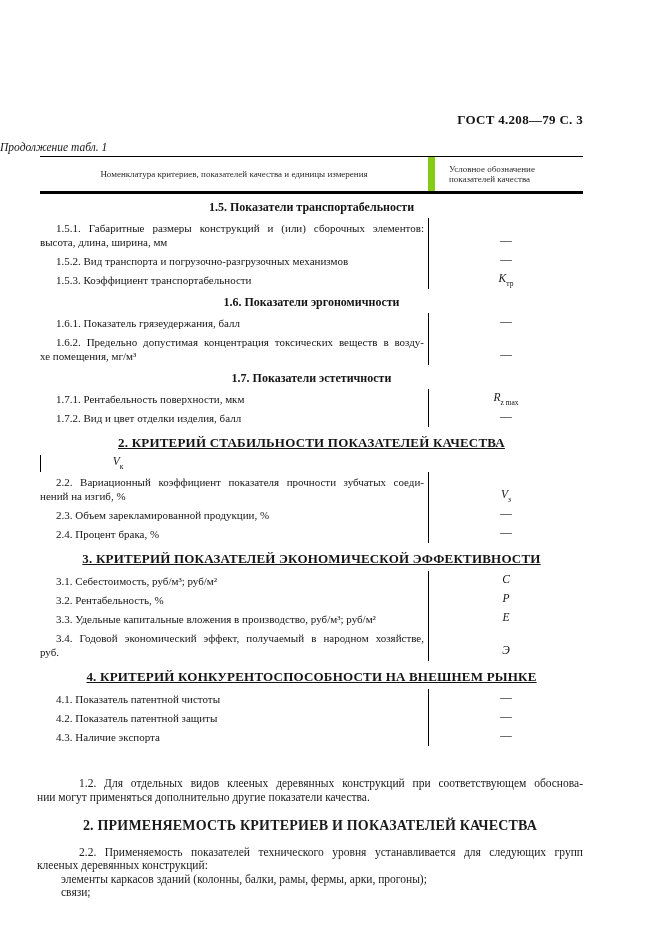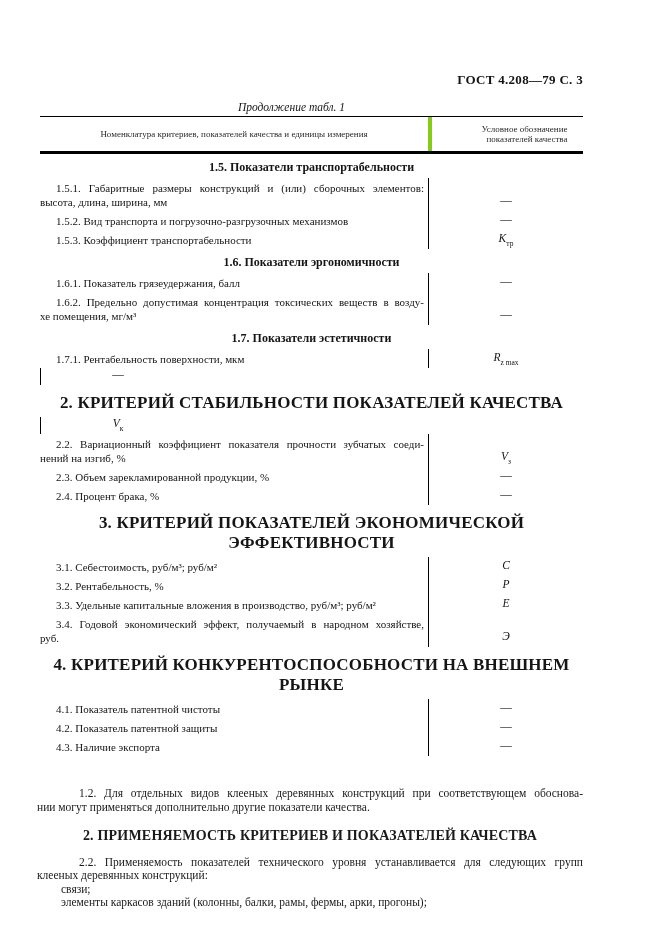--- a/index.html
+++ b/index.html
@@ -7,69 +7,70 @@
   .page {
     position: relative;
     width: 661px;
     height: 936px;
     background: #ffffff;
     color: #151515;
     font-family: "Liberation Serif", "DejaVu Serif", serif;
     overflow: hidden;
   }
   .gost-header {
-    padding-top: 72px;
+    padding-top: 112px;
     margin-right: 78px;
     text-align: right;
     font-weight: bold;
     font-size: 13px;
     letter-spacing: 0.3px;
   }
   .table-caption {
     margin-top: 13px;
     margin-right: 78px;
-    text-align: center;
+    text-align: left;
     font-style: italic;
     font-size: 11.5px;
   }
   
   .gtable {
     margin-left: 40px;
     width: 543px;
     margin-top: 3px;
   }
   .thead {
     display: flex;
     border-top: 1.5px solid #000;
     border-bottom: 3px solid #000;
   }
   .th {
     font-size: 9px;
-    text-align: right;
+    text-align: left;
     display: flex;
     align-items: center;
     justify-content: center;
     min-height: 34px;
     padding: 3px 8px;
     color: #2a2a2a;
   }
   .th.col1 { width: 388px; }
-  .th.col2 { width: 155px; border-left: 4px solid #84cc16; }
+  .th.col2 { width: 155px; border-left: 7px solid #84cc16; }
   .th.col2 span { display: block; width: 120px; }
 
   .trow-section {
     text-align: center;
     font-weight: bold;
     font-size: 12px;
     padding: 6px 0 3px 0;
   }
   .trow-section.major {
-    font-size: 17px;
+    font-size: 13px;
     padding: 8px 0 4px 0;
     letter-spacing: 0.2px;
+    text-decoration: underline;
   }
   .trow-item { display: flex; }
   .cell-text {
     width: 388px;
     padding: 2.5px 4px 2.5px 0;
     font-size: 11px;
     line-height: 14px;
   }
   .cell-text .tline.first { text-indent: 16px; }
   .cell-text .tline.just { text-align: justify; text-align-last: justify; }
@@ -175,20 +176,23 @@
         <div class="trow-item">
           <div class="cell-text">
             <div class="tline first">1.7.1. Рентабельность поверхности, мкм</div>
           </div>
           <div class="cell-sym">
             <span class="sym-main">R</span>
             <sub>z max</sub>
           </div>
         </div>
         <div class="trow-item">
+          <div class="cell-text">
+            <div class="tline first">1.7.2. Вид и цвет отделки изделия, балл</div>
+          </div>
           <div class="cell-sym">
             <span class="sym-dash">—</span>
           </div>
         </div>
         <div class="trow-section major">2. КРИТЕРИЙ СТАБИЛЬНОСТИ ПОКАЗАТЕЛЕЙ КАЧЕСТВА</div>
         <div class="trow-item">
           <div class="cell-sym">
             <span class="sym-main">V</span>
             <sub>к</sub>
           </div>
@@ -287,18 +291,18 @@
     <div class="para" id="para-1-2">
         <div class="pline first just">1.2. Для отдельных видов клееных деревянных конструкций при соответствующем обоснова-</div>
         <div class="pline">нии могут применяться дополнительно другие показатели качества.</div>
       </div>
     <div class="section-heading">2. ПРИМЕНЯЕМОСТЬ КРИТЕРИЕВ И ПОКАЗАТЕЛЕЙ КАЧЕСТВА</div>
     <div class="para" id="para-2-2">
         <div class="pline first just">2.2. Применяемость показателей технического уровня устанавливается для следующих групп</div>
         <div class="pline">клееных деревянных конструкций:</div>
       </div>
     <div id="group-list">
+        <div class="list-item">элементы каркасов зданий (колонны, балки, рамы, фермы, арки, прогоны);</div>
         <div class="list-item">связи;</div>
-        <div class="list-item">элементы каркасов зданий (колонны, балки, рамы, фермы, арки, прогоны);</div>
       </div>
   </div>
 
 </div>
 
 </body></html>

